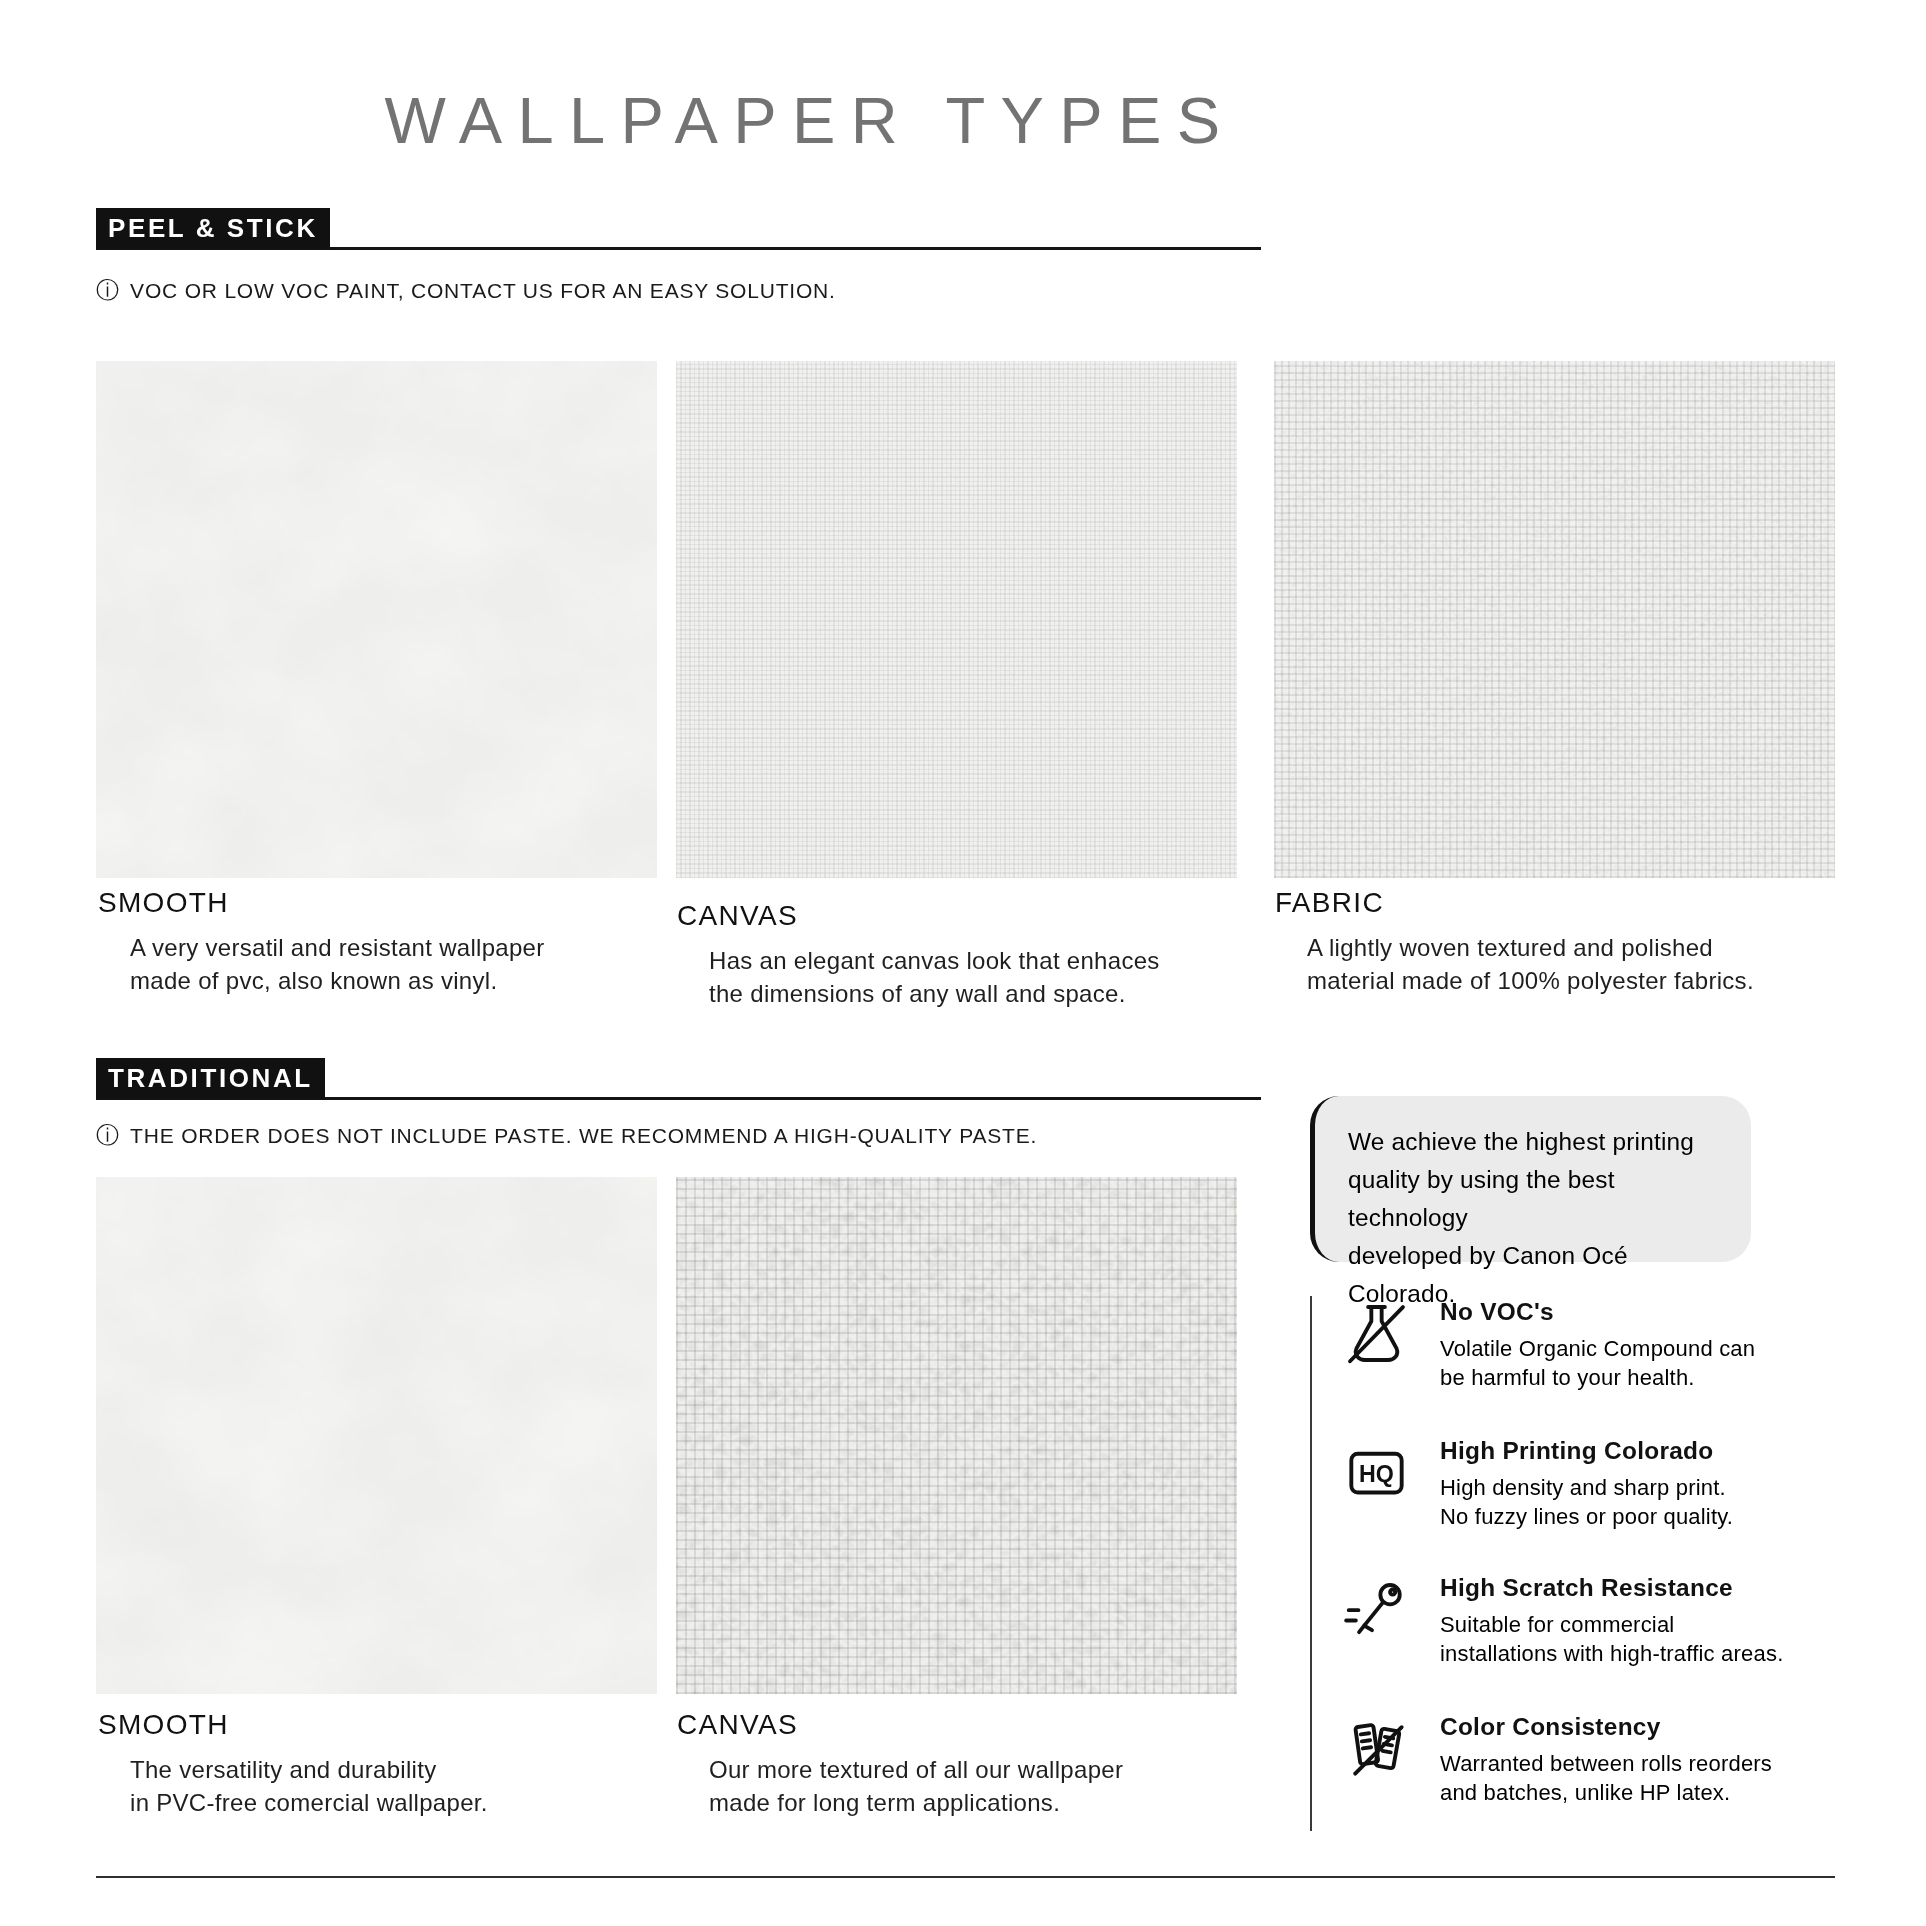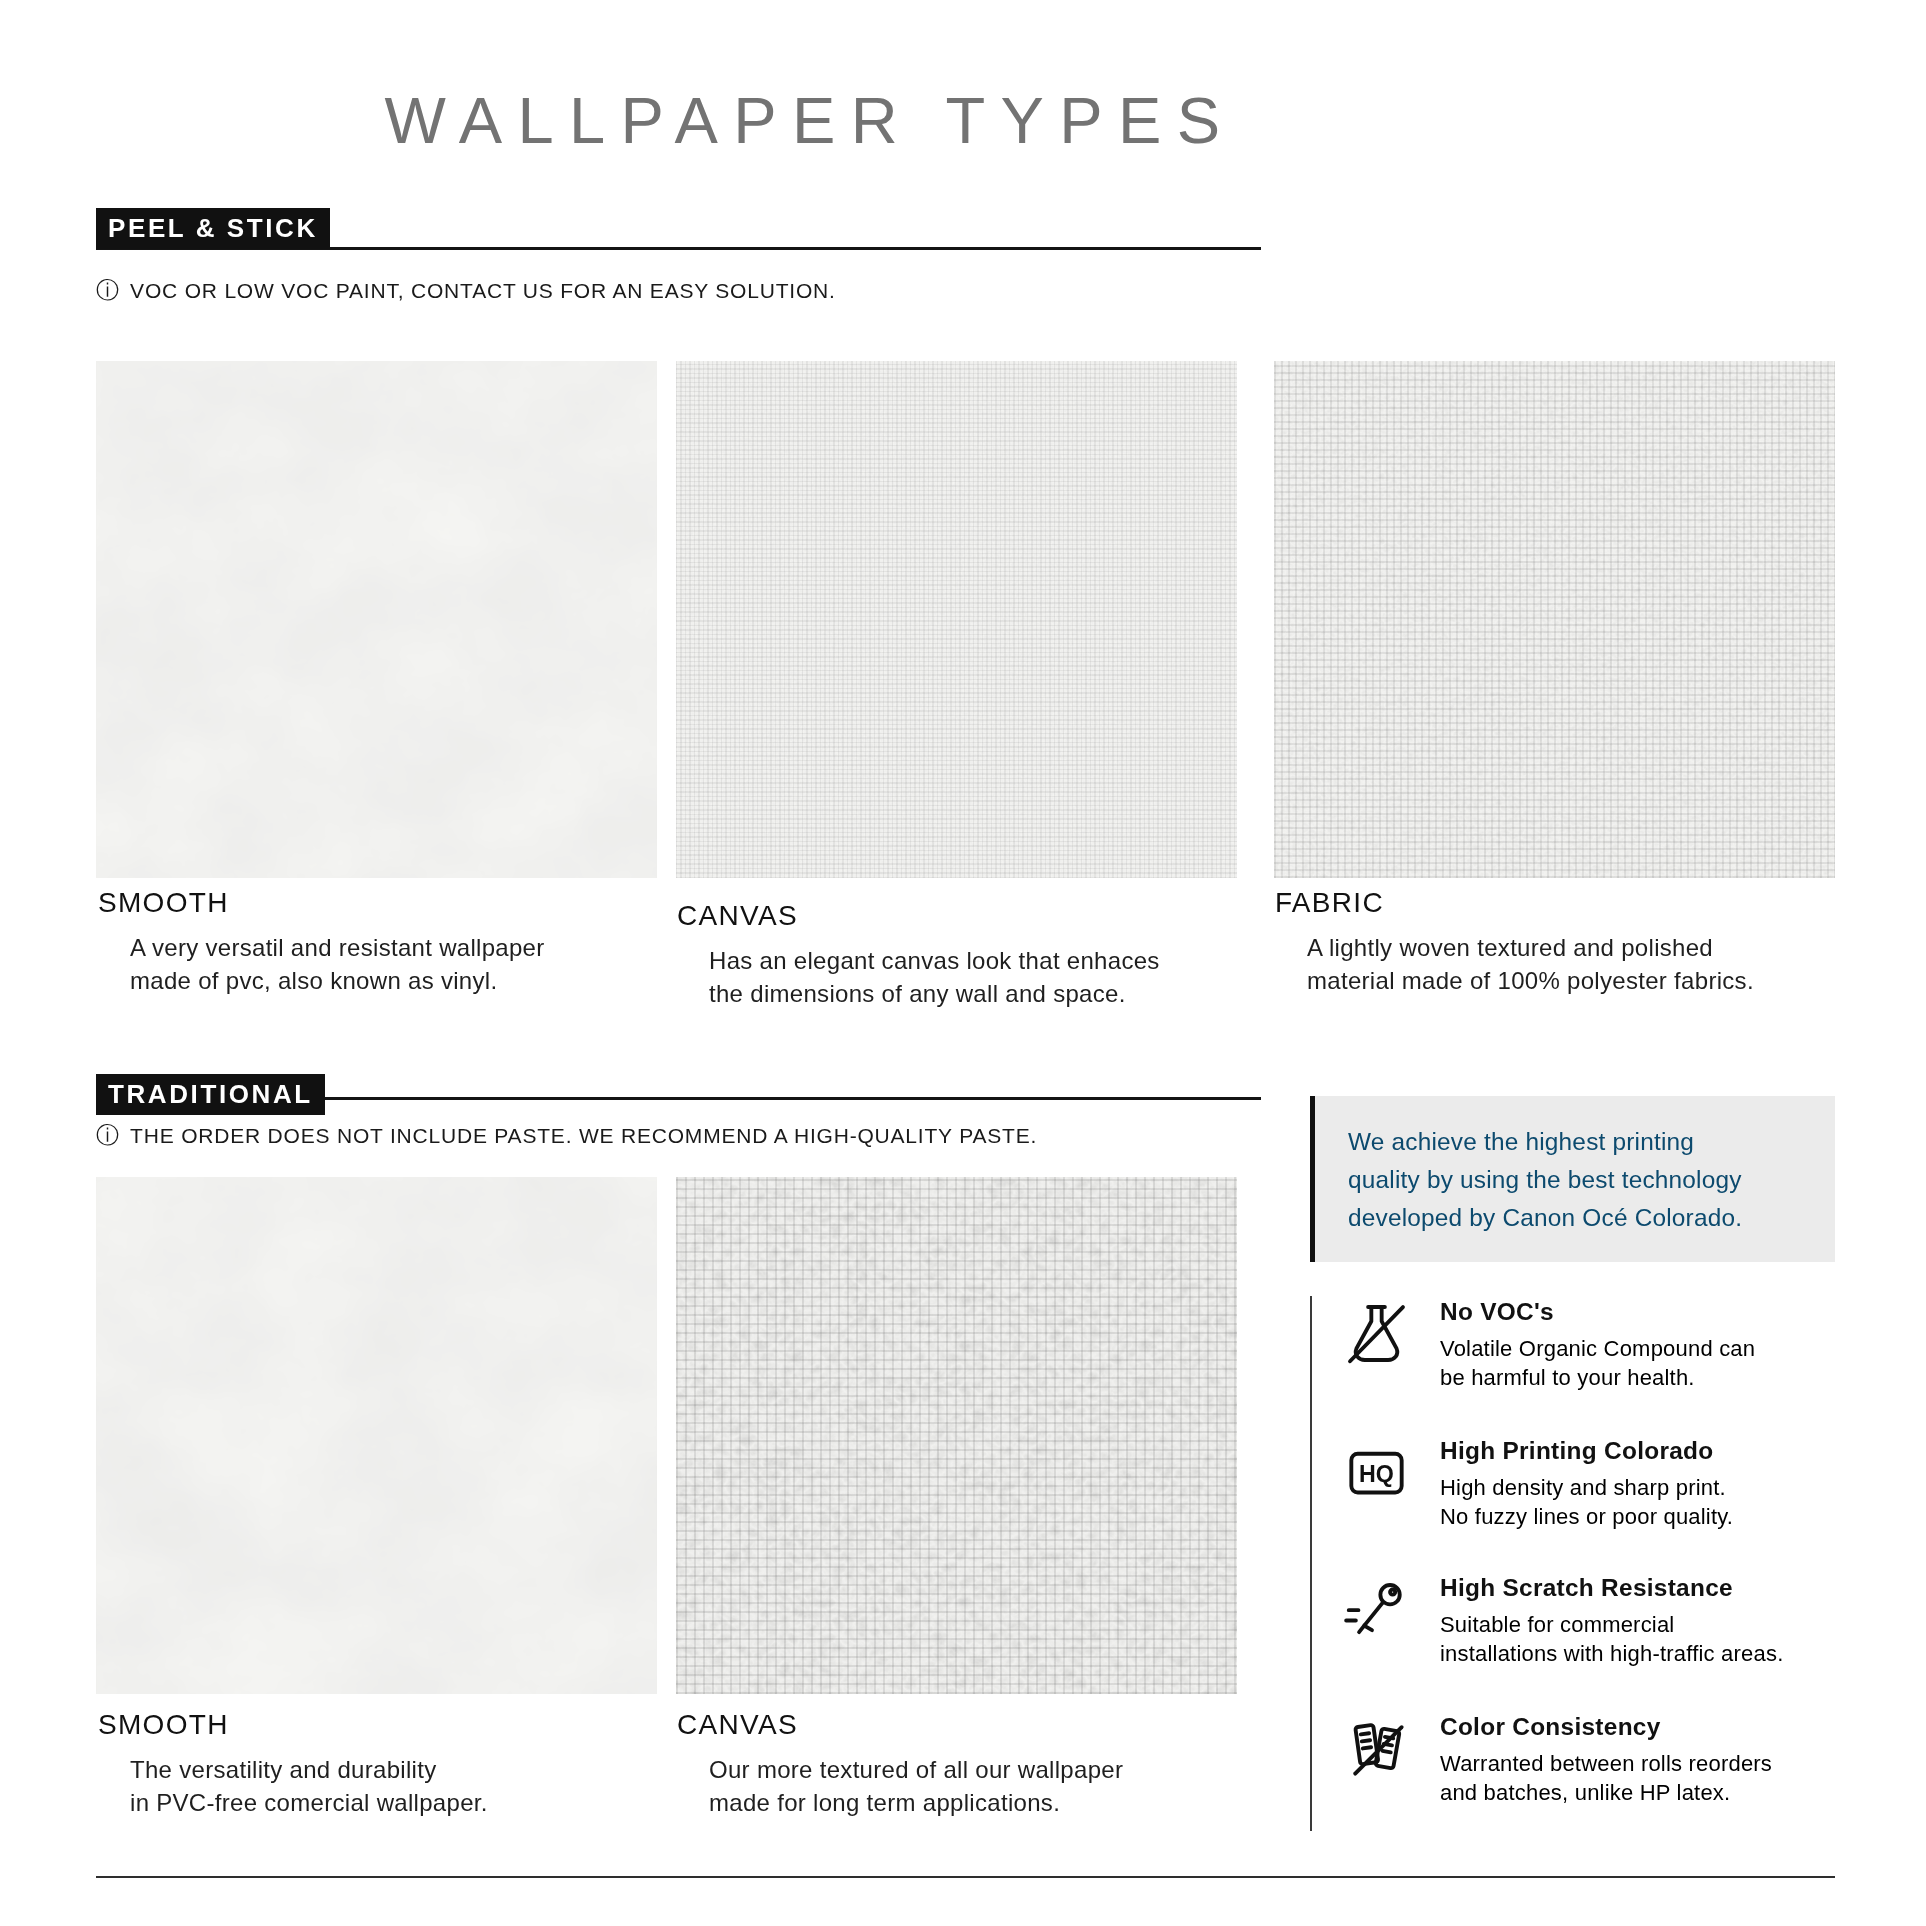--- a/index.html
+++ b/index.html
@@ -9,21 +9,21 @@
 
   .title { position:absolute; top:83px; left:161px; width:1298px; text-align:center;
            font-size:65px; font-weight:500; letter-spacing:15.4px; color:#737373; white-space:nowrap; }
 
   .sec-label { position:absolute; height:41px; background:#111111; color:#ffffff; display:flex;
                align-items:center; padding:0 12px; font-size:26px; font-weight:600;
                letter-spacing:2.6px; z-index:2; white-space:nowrap; }
   .sec-rule { position:absolute; height:2.6px; background:#141414; z-index:1; }
   #peel-label { left:96px; top:208px; }
   #peel-rule  { left:96px; top:247px; width:1165px; }
-  #trad-label { left:96px; top:1058px;margin-top:16px; }
+  #trad-label { left:96px; top:1058px; }
   #trad-rule  { left:96px; top:1097px; width:1165px; }
 
   .note { position:absolute; display:flex; gap:10.3px; font-size:21px; letter-spacing:0.8px;
           color:#1a1a1a; line-height:31px; }
   .note .info-ic { font-size:23px; line-height:31px; }
   #peel-note { left:96px; top:275px; }
   #trad-note { left:96px; top:1120px; }
 
   .swatch { position:absolute; width:561px; height:517px; background:#f5f5f3; overflow:hidden; }
   .swatch svg.tex { position:absolute; left:0; top:0; display:block; }
@@ -55,23 +55,23 @@
   #nm-p2 { left:677px; top:900px; }
   #nm-p3 { left:1275px; top:887px; }
   #ds-p1 { left:98px;  top:931px; }
   #ds-p2 { left:677px; top:944px; }
   #ds-p3 { left:1275px; top:931px; }
   #nm-t1 { left:98px;  top:1709px; }
   #nm-t2 { left:677px; top:1709px; }
   #ds-t1 { left:98px;  top:1753px; }
   #ds-t2 { left:677px; top:1753px; }
 
-  .quality-box { position:absolute; left:1310px; top:1096px; width:525px; height:166px;
+  .quality-box { position:absolute; left:1310px; top:1096px; width:441px; height:166px;
                  background:#ebebeb; border-left:5.8px solid #111111; padding:27px 23px 0 33px;
-                 font-size:24.4px; line-height:38px; color:#0c4a6e; letter-spacing:0.2px; }
+                 font-size:24.4px; line-height:38px; color:#000000; letter-spacing:0.2px;border-radius:29px; }
 
   .feature-divider { position:absolute; left:1310px; top:1296px; width:1.9px; height:535px; background:#3a3a3a; }
 
   .feature { position:absolute; left:1341px; display:flex; gap:28px; align-items:flex-start; }
   #feat-1 { top:1298px; } #feat-2 { top:1437px; } #feat-3 { top:1574px; } #feat-4 { top:1713px; }
   .f-icon { width:71px; height:71px; flex:0 0 71px; margin-top:0px; }
   .f-text { width:411px; }
   .f-title { font-size:24.4px; font-weight:700; letter-spacing:0.3px; color:#111111; margin-bottom:7.7px; }
   .f-desc { font-size:22px; line-height:29.5px; color:#000000; letter-spacing:0.2px; }
 

